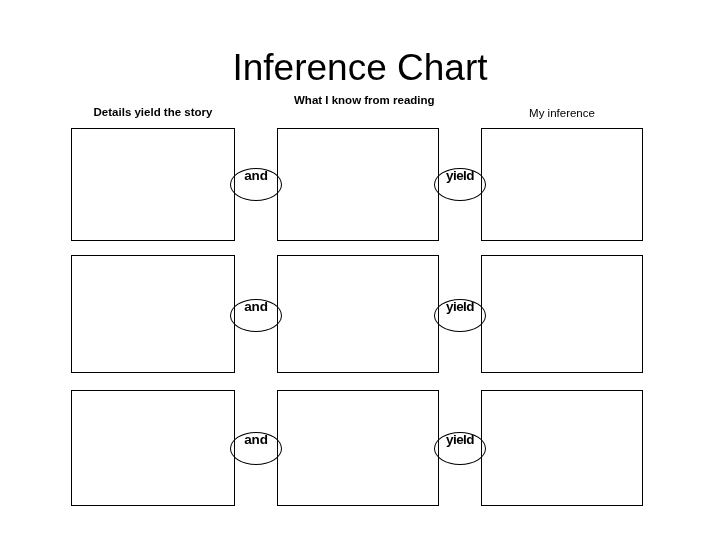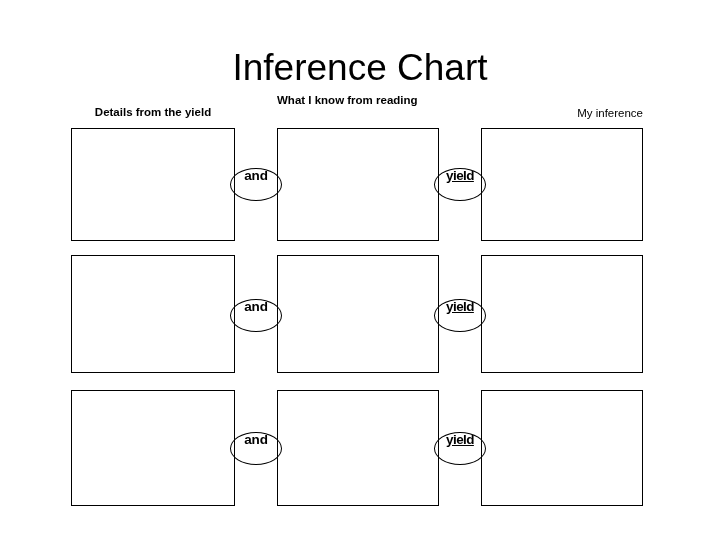--- a/index.html
+++ b/index.html
@@ -44,30 +44,30 @@
     font-weight: bold;
     white-space: nowrap;
   }
   .hdr-1 {
     left: 71px;
     top: 105px;
     width: 164px;
     text-align: center;
   }
   .hdr-2 {
-    left: 277px;
+    left: 294px;
     top: 93px;
     width: 230px;
     text-align: left;
   }
   .hdr-3 {
     left: 481px;
     top: 106px;
     width: 162px;
-    text-align: right;
+    text-align: center;
     font-weight: normal;
     font-size: 11.5px;
   }
 
   .cell {
     position: absolute;
     border: 1.4px solid #000000;
     background: #ffffff;
     box-sizing: border-box;
   }
@@ -83,31 +83,31 @@
     z-index: 5;
   }
   .connector span {
     font-size: 13.5px;
     font-weight: bold;
     line-height: 13.5px;
     white-space: nowrap;
     letter-spacing: -0.2px;
   }
   .conn-and  { width: 52px; height: 33px; }
-  .conn-yield{ width: 52px; height: 33px; text-decoration: underline; }
+  .conn-yield{ width: 52px; height: 33px; }
   .conn-yield span { letter-spacing: -0.6px; }
 </style>
 </head>
 <body>
 
 <div id="page">
 
   <div class="title">Inference Chart</div>
 
-  <div class="hdr hdr-1">Details from the yield</div>
+  <div class="hdr hdr-1">Details yield the story</div>
 
   <div class="hdr hdr-2">
     <div>What I know from reading</div>
   </div>
 
   <div class="hdr hdr-3">My inference</div>
 
   <div class="cell" style="left:71px;  top:128px; width:164px; height:113px;"></div>
   <div class="cell" style="left:277px; top:128px; width:162px; height:113px;"></div>
   <div class="cell" style="left:481px; top:128px; width:162px; height:113px;"></div>

